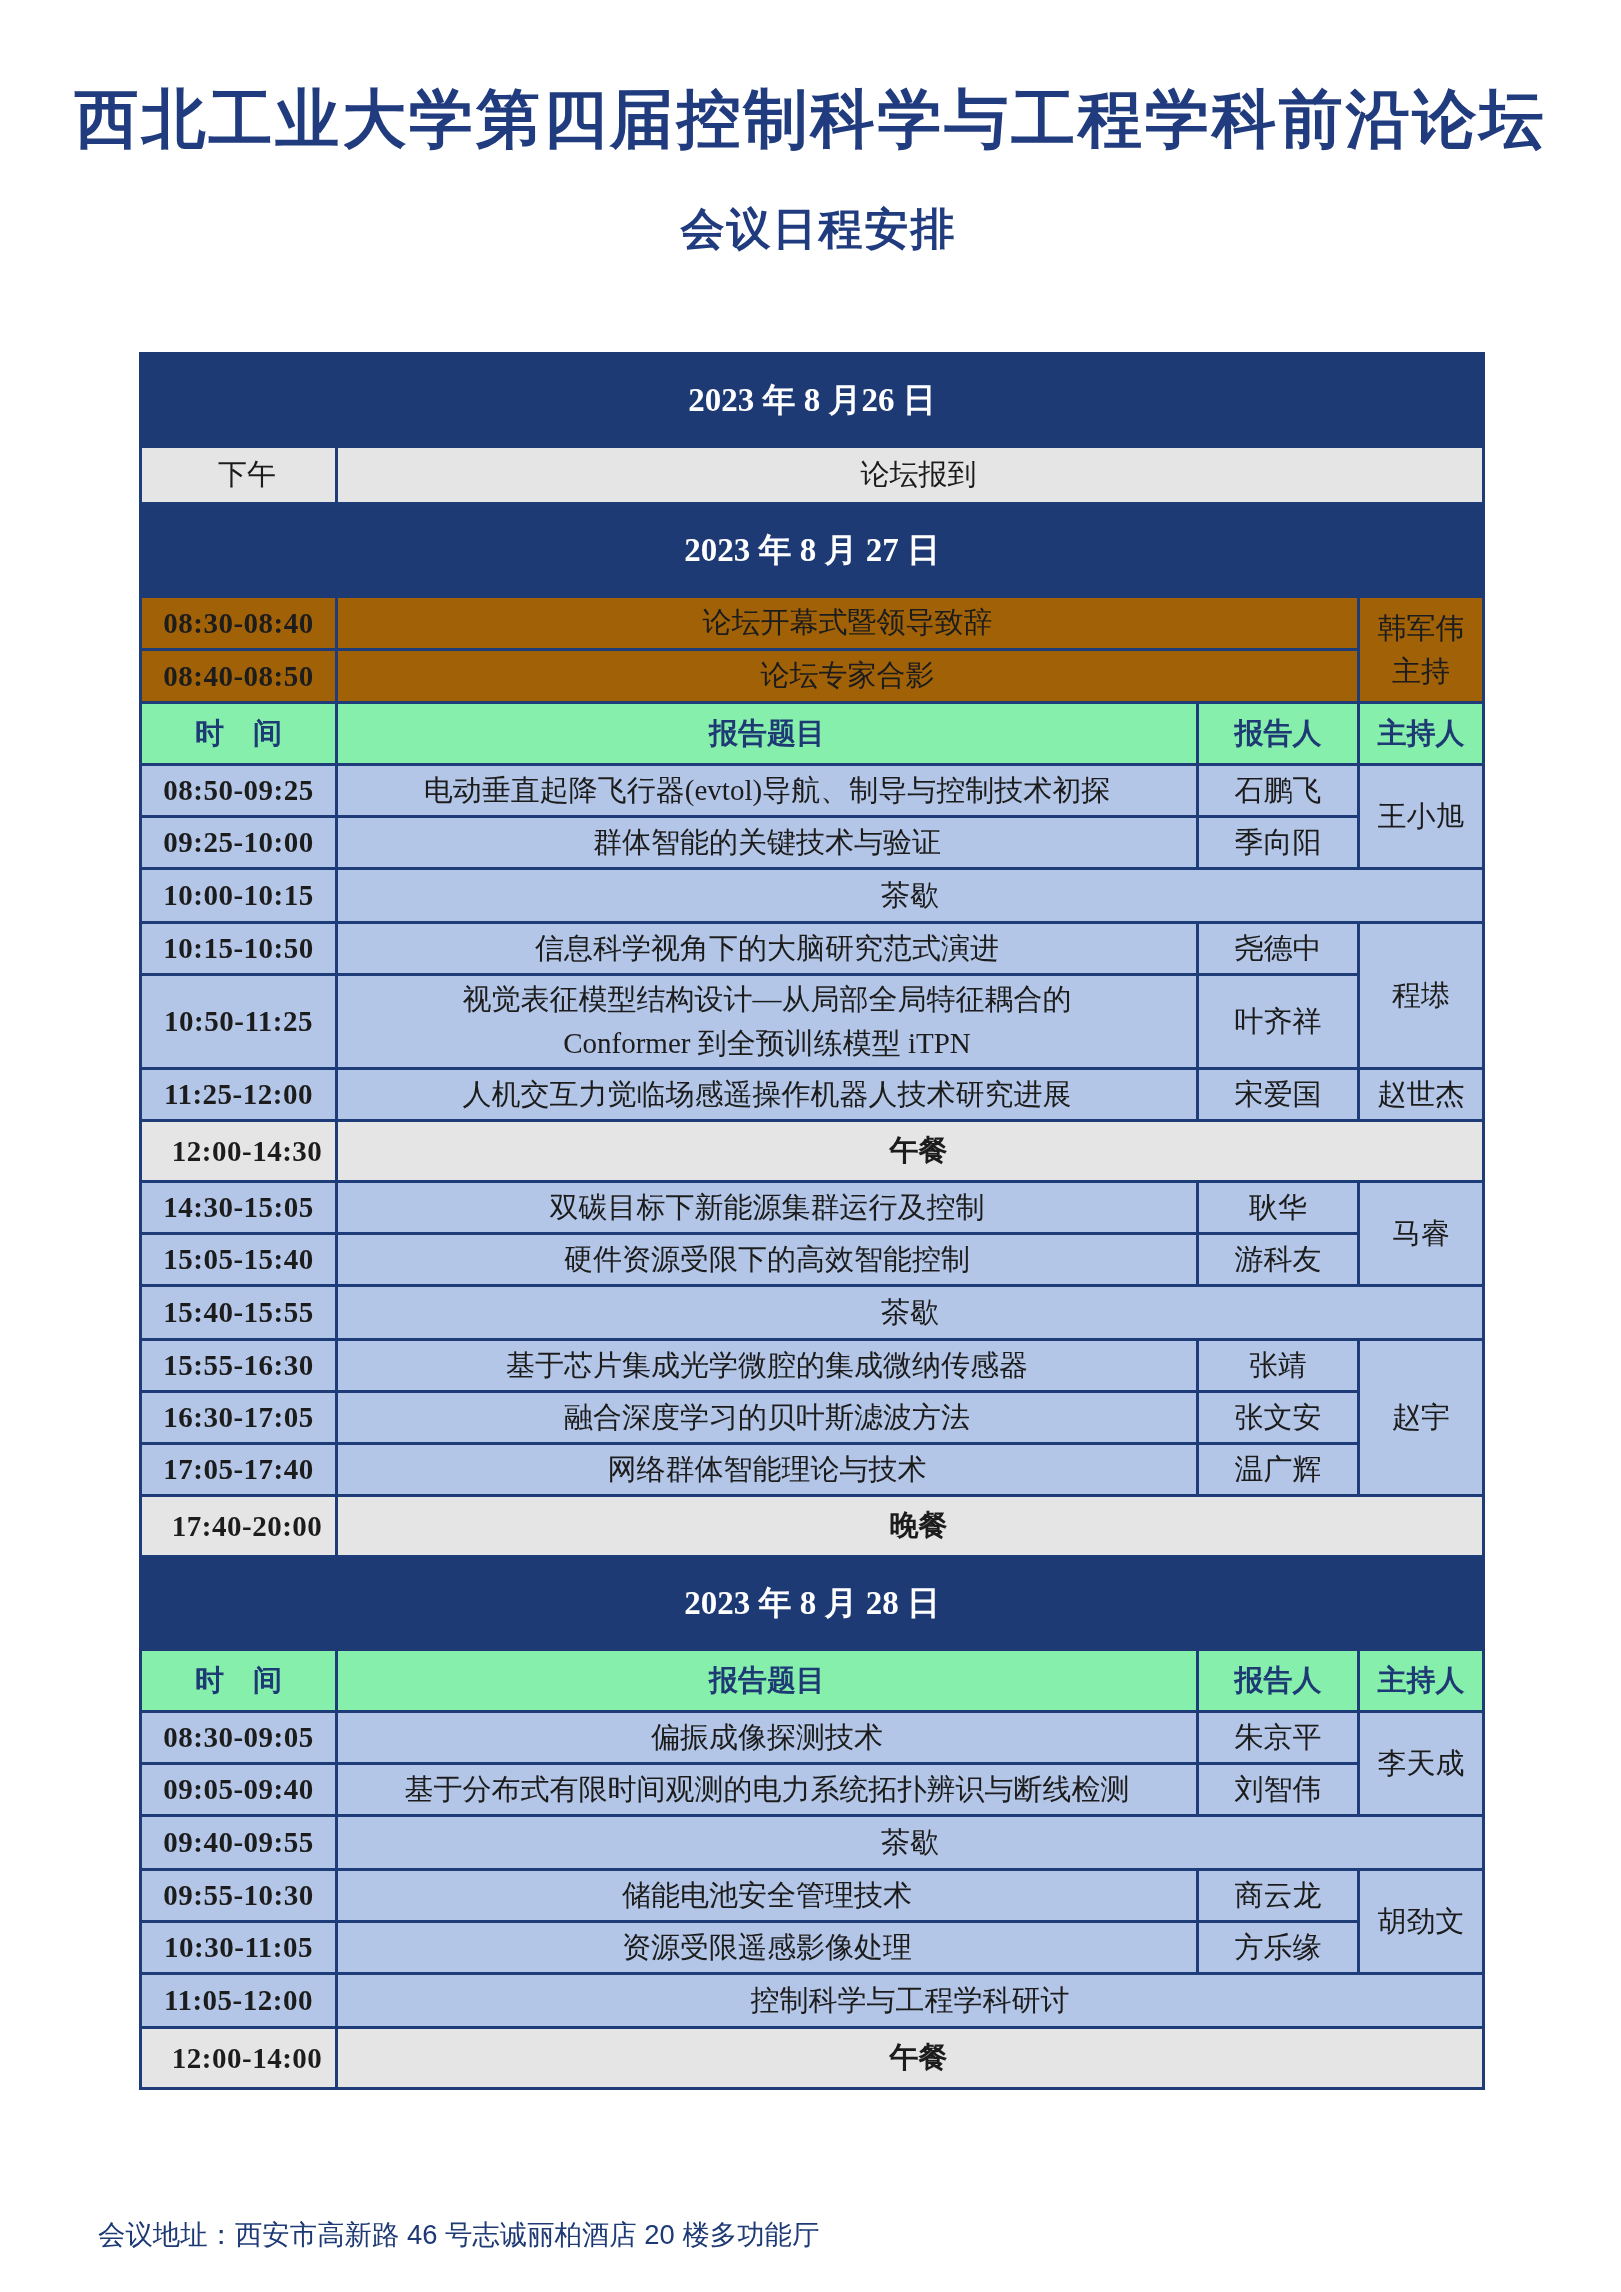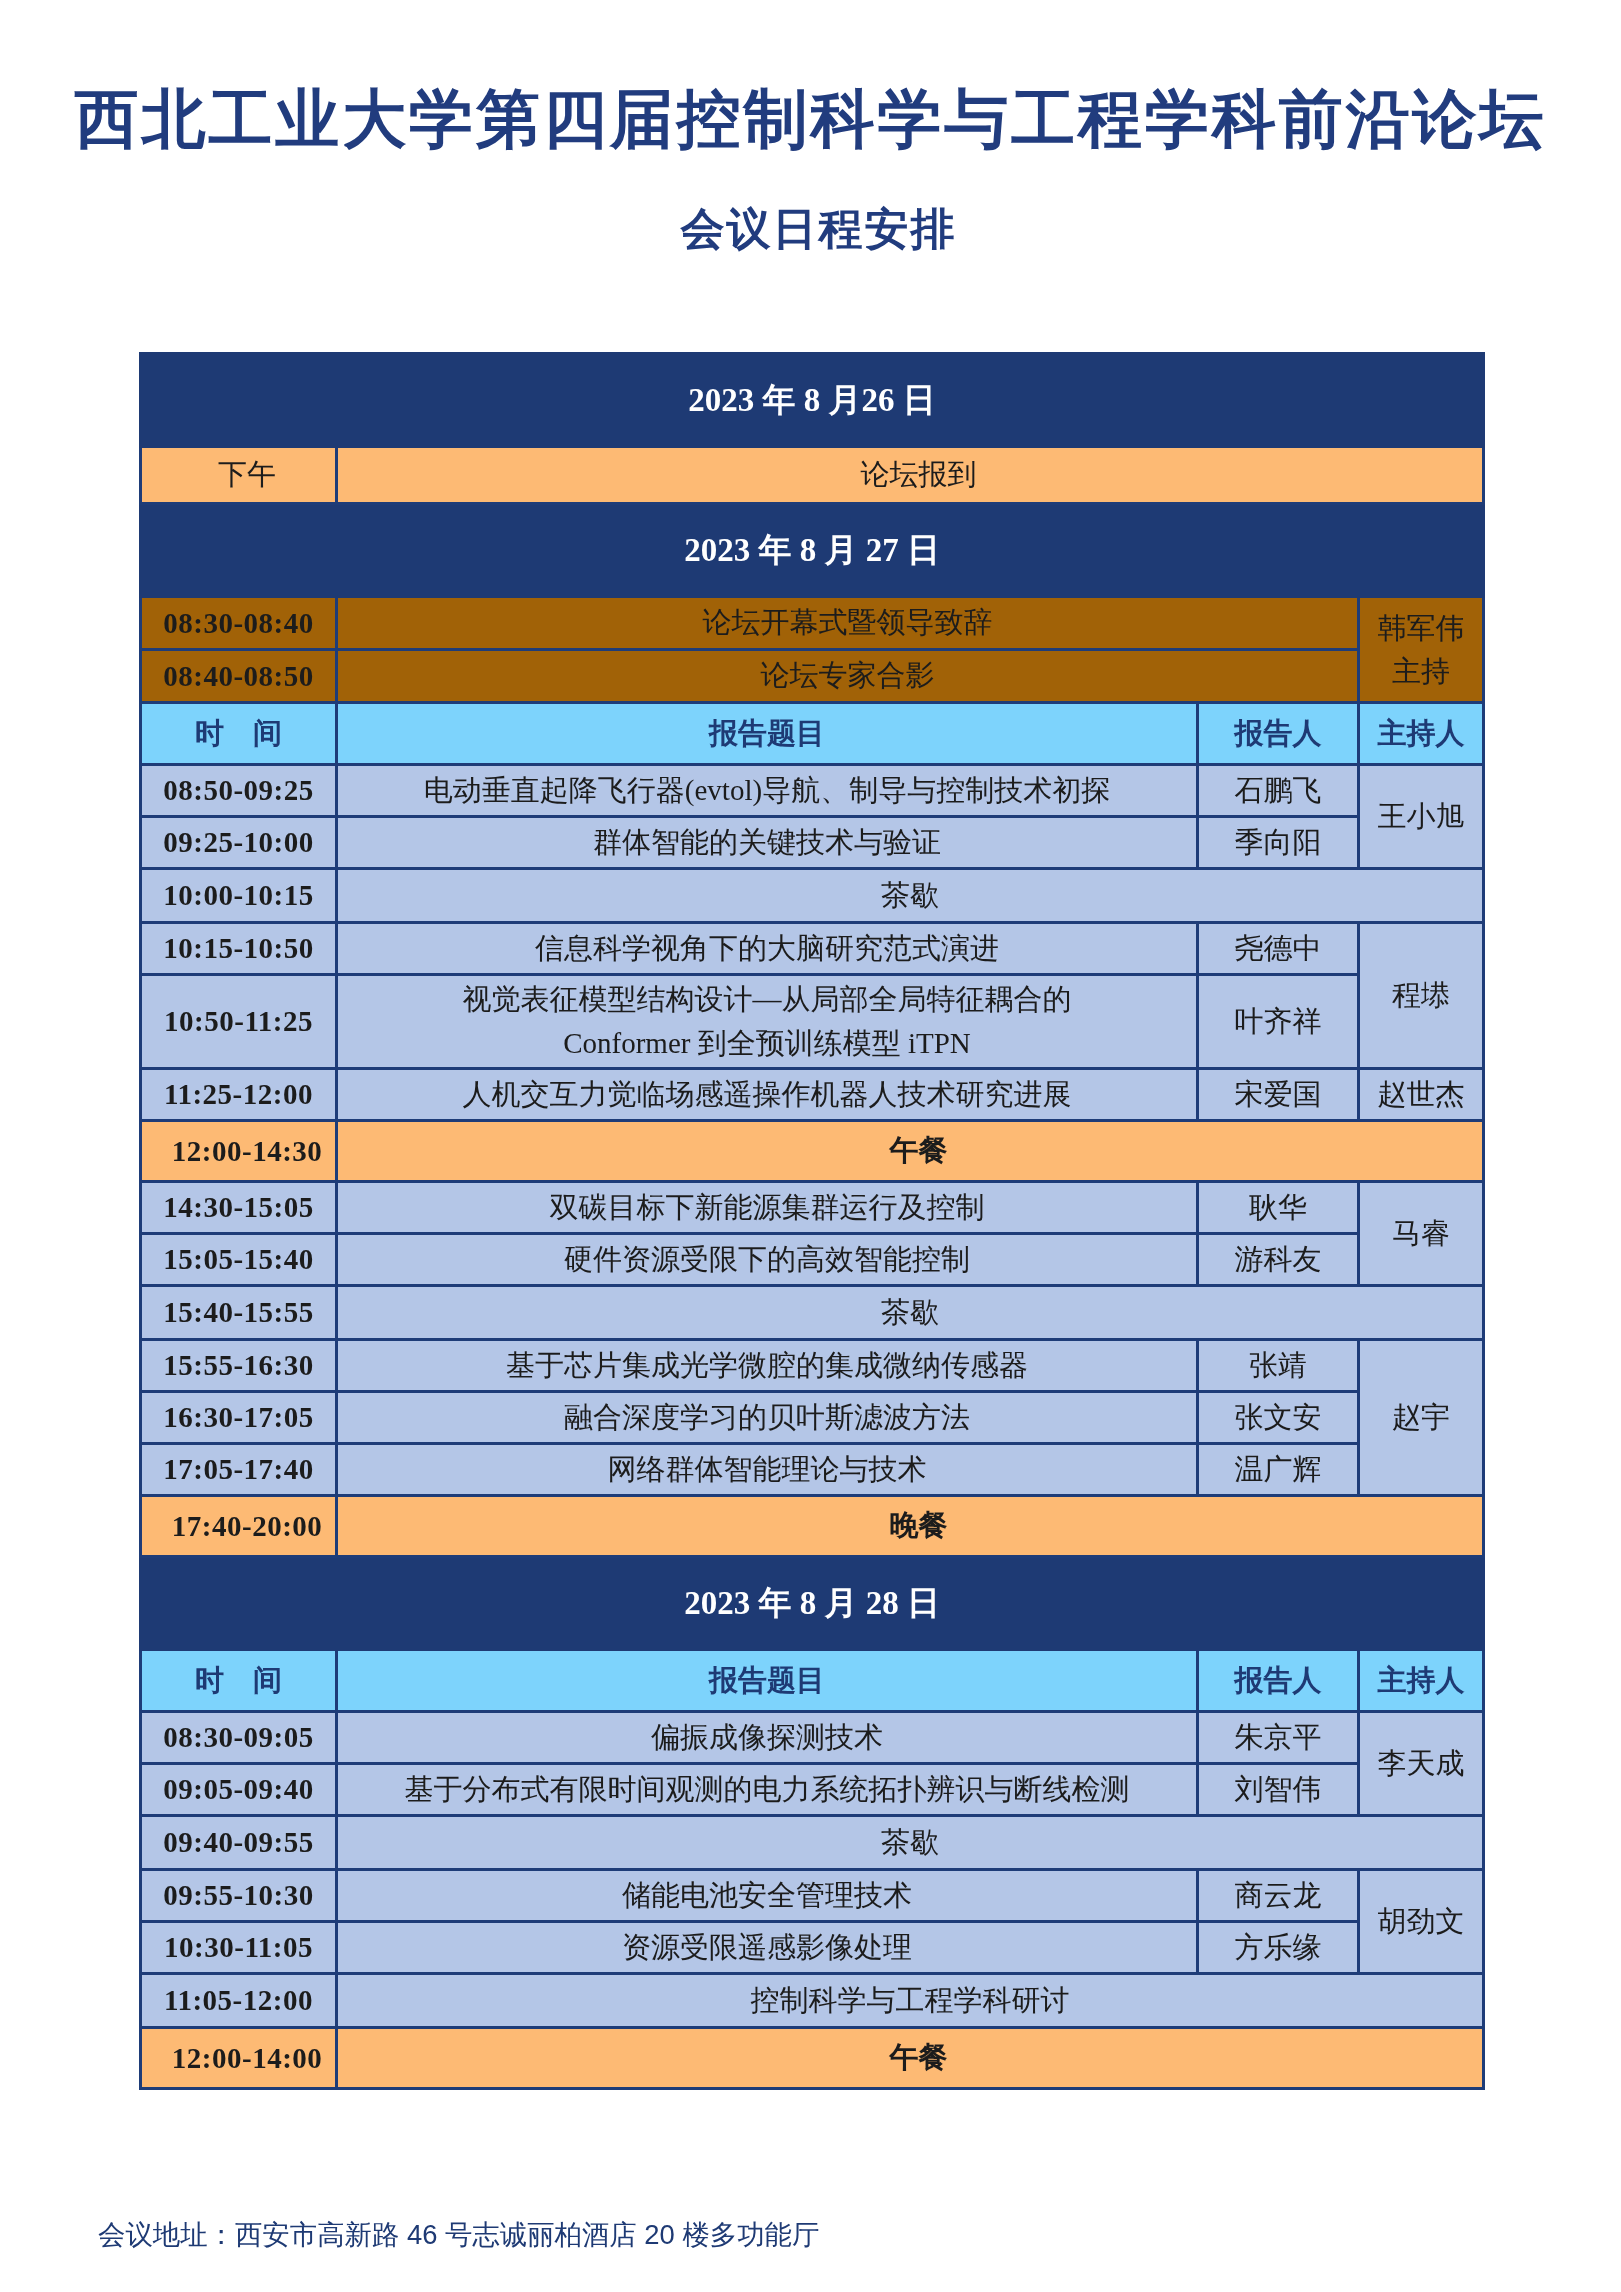--- a/index.html
+++ b/index.html
@@ -53,30 +53,30 @@
   
   tr.banner td {
     background:#1e3a74;
     color:#ffffff;
     font-weight:bold;
     font-size:33px;
     height:86px;
     border-color:#1e3a74;
   }
   tr.head td {
-    background:#7dd3fc;
+    background:#86efac;
     color:#1e3a74;
     font-family:"Liberation Sans","DejaVu Sans",sans-serif;
     font-weight:bold;
     font-size:29px;
     height:55px;
   }
   tr.med td   { background:#a16207;margin-left:48px; }
   tr.light td { background:#b4c6e7; }
-  tr.white td { background:#fdba74;padding-left:23px; }
+  tr.white td { background:#e5e5e5;padding-left:23px; }
 
   tr.h-open  { height:53px; }
   tr.h-aft   { height:57px; }
   tr.h-reg   { height:52px;margin-top:48px; }
   tr.h-tall  { height:86px; }
   tr.h-break { height:54px;margin-top:16px; }
   tr.h-meal  { height:61px; }
 
   .time {
     font-family:"Liberation Serif","DejaVu Serif",serif;

